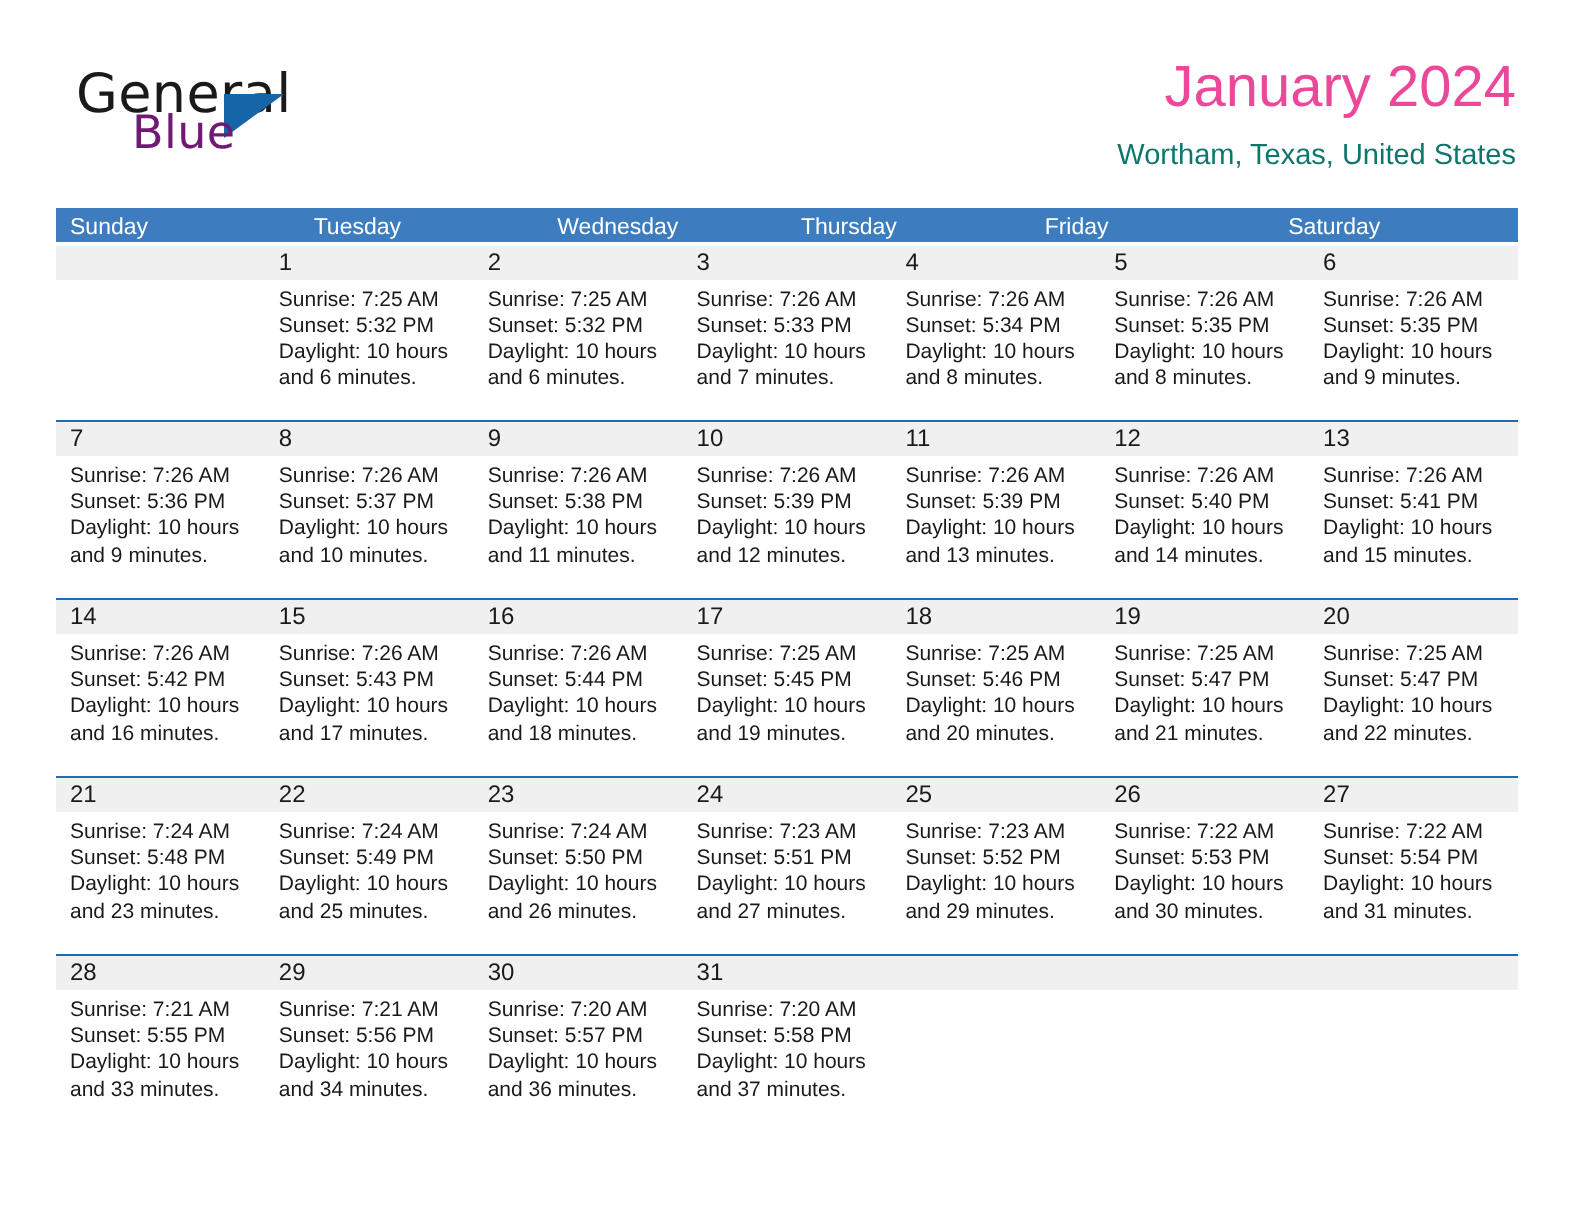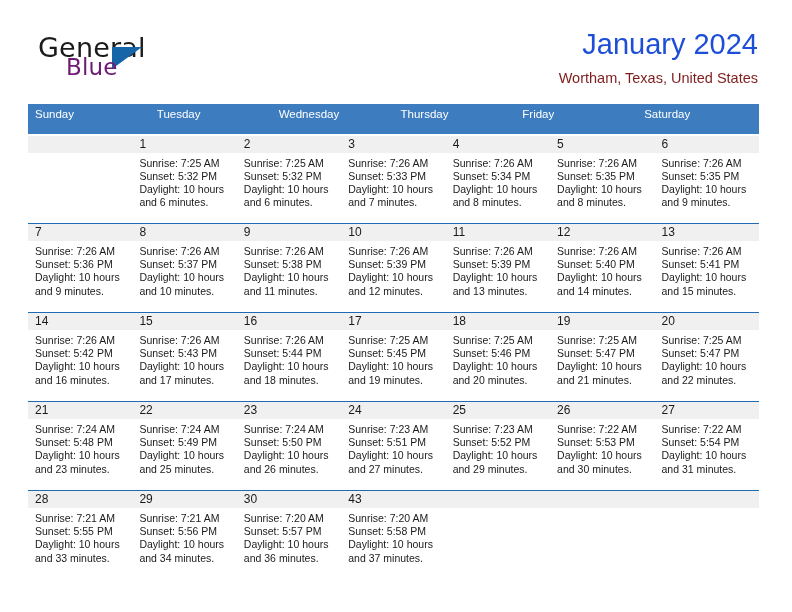--- a/index.html
+++ b/index.html
@@ -65,43 +65,43 @@
     border-bottom: 22px solid transparent;
   }
   .title-block {
     position: absolute;
     right: 2px;
     top: 0;
     text-align: right;
   }
   .month-title {
     font-size: 29px;
-    color: #1d4ed8;
+    color: #ec4899;
     line-height: 36px;
     white-space: nowrap;
   }
   .location {
     font-size: 14.5px;
-    color: #7f1d1d;
+    color: #0f766e;
     line-height: 22px;
     margin-top: 5px;
     white-space: nowrap;
   }
 
   
   .calendar {
     position: absolute;
     left: 28px;
     top: 104px;
     width: 731px;
   }
   .weekday-row {
     display: flex;
     background: #3d7dbf;
-    height: 30px;
+    height: 17px;
   }
   .weekday {
     flex: 1 1 0;
     color: #ffffff;
     font-size: 11.5px;
     line-height: 21px;
     padding-left: 7px;
     box-sizing: border-box;
     overflow: hidden;
     white-space: nowrap;
@@ -509,21 +509,21 @@
             </div>
             <div class="day-info">
               <div>Sunrise: 7:20 AM</div>
               <div>Sunset: 5:57 PM</div>
               <div>Daylight: 10 hours</div>
               <div>and 36 minutes.</div>
             </div>
           </div>
           <div class="day-cell">
             <div class="day-band">
-              <div class="day-number">43</div>
+              <div class="day-number">31</div>
             </div>
             <div class="day-info">
               <div>Sunrise: 7:20 AM</div>
               <div>Sunset: 5:58 PM</div>
               <div>Daylight: 10 hours</div>
               <div>and 37 minutes.</div>
             </div>
           </div>
           <div class="day-cell empty">
             <div class="day-band">

